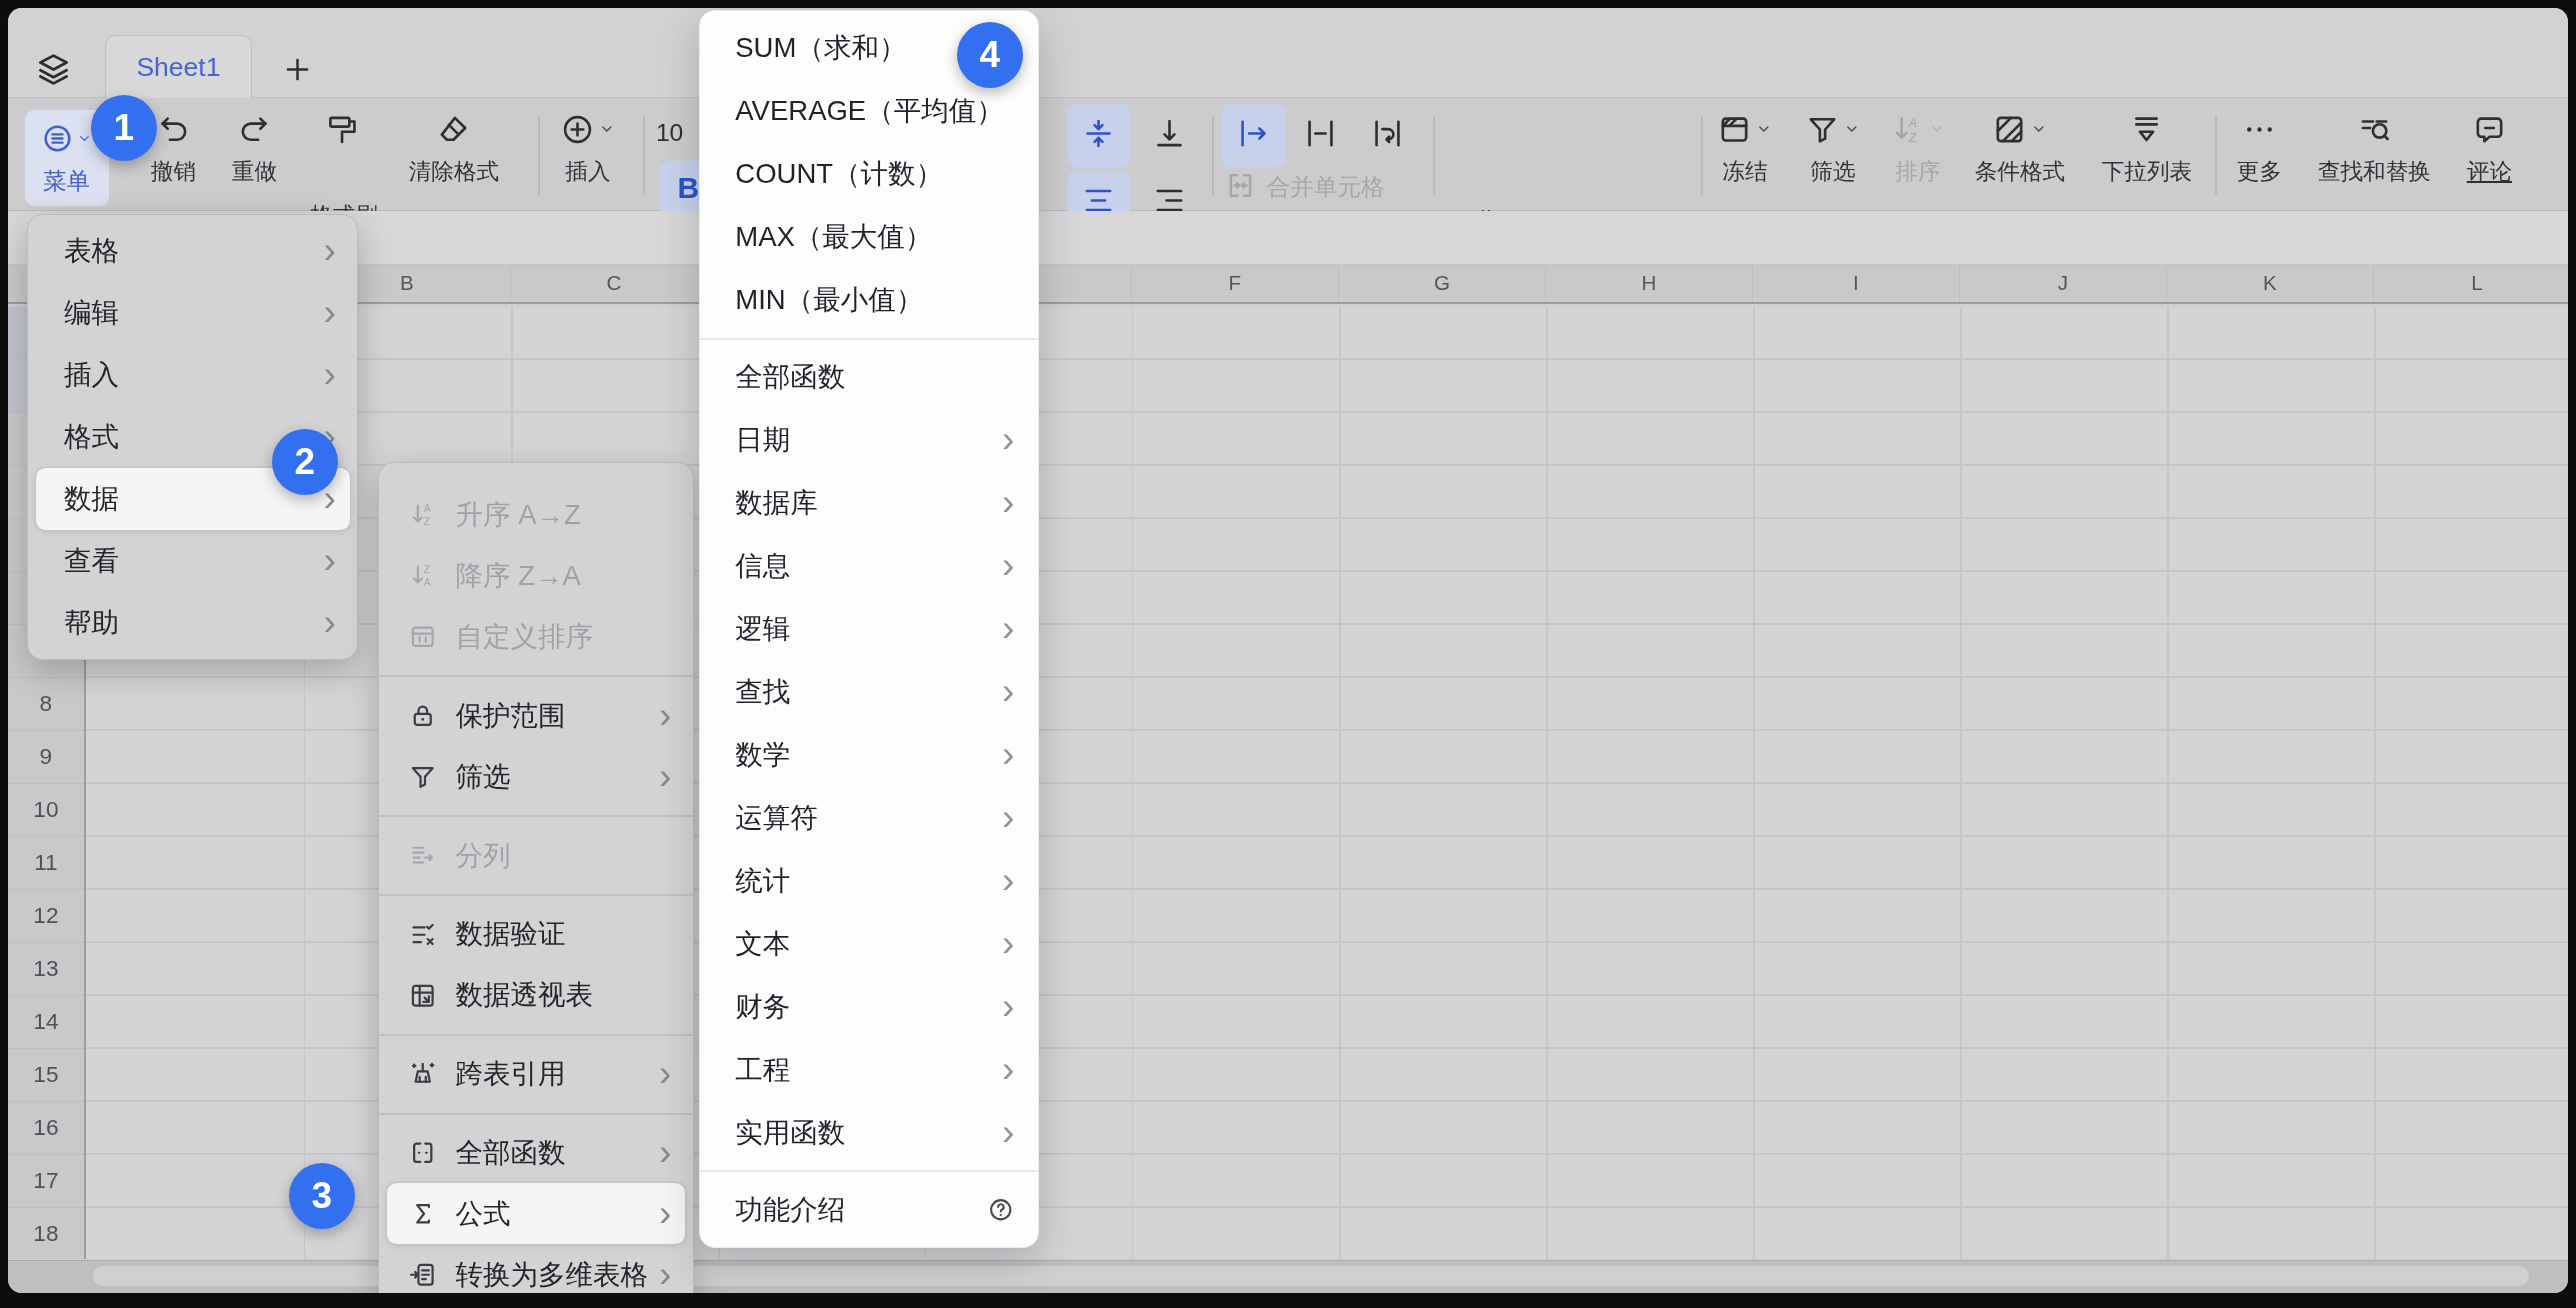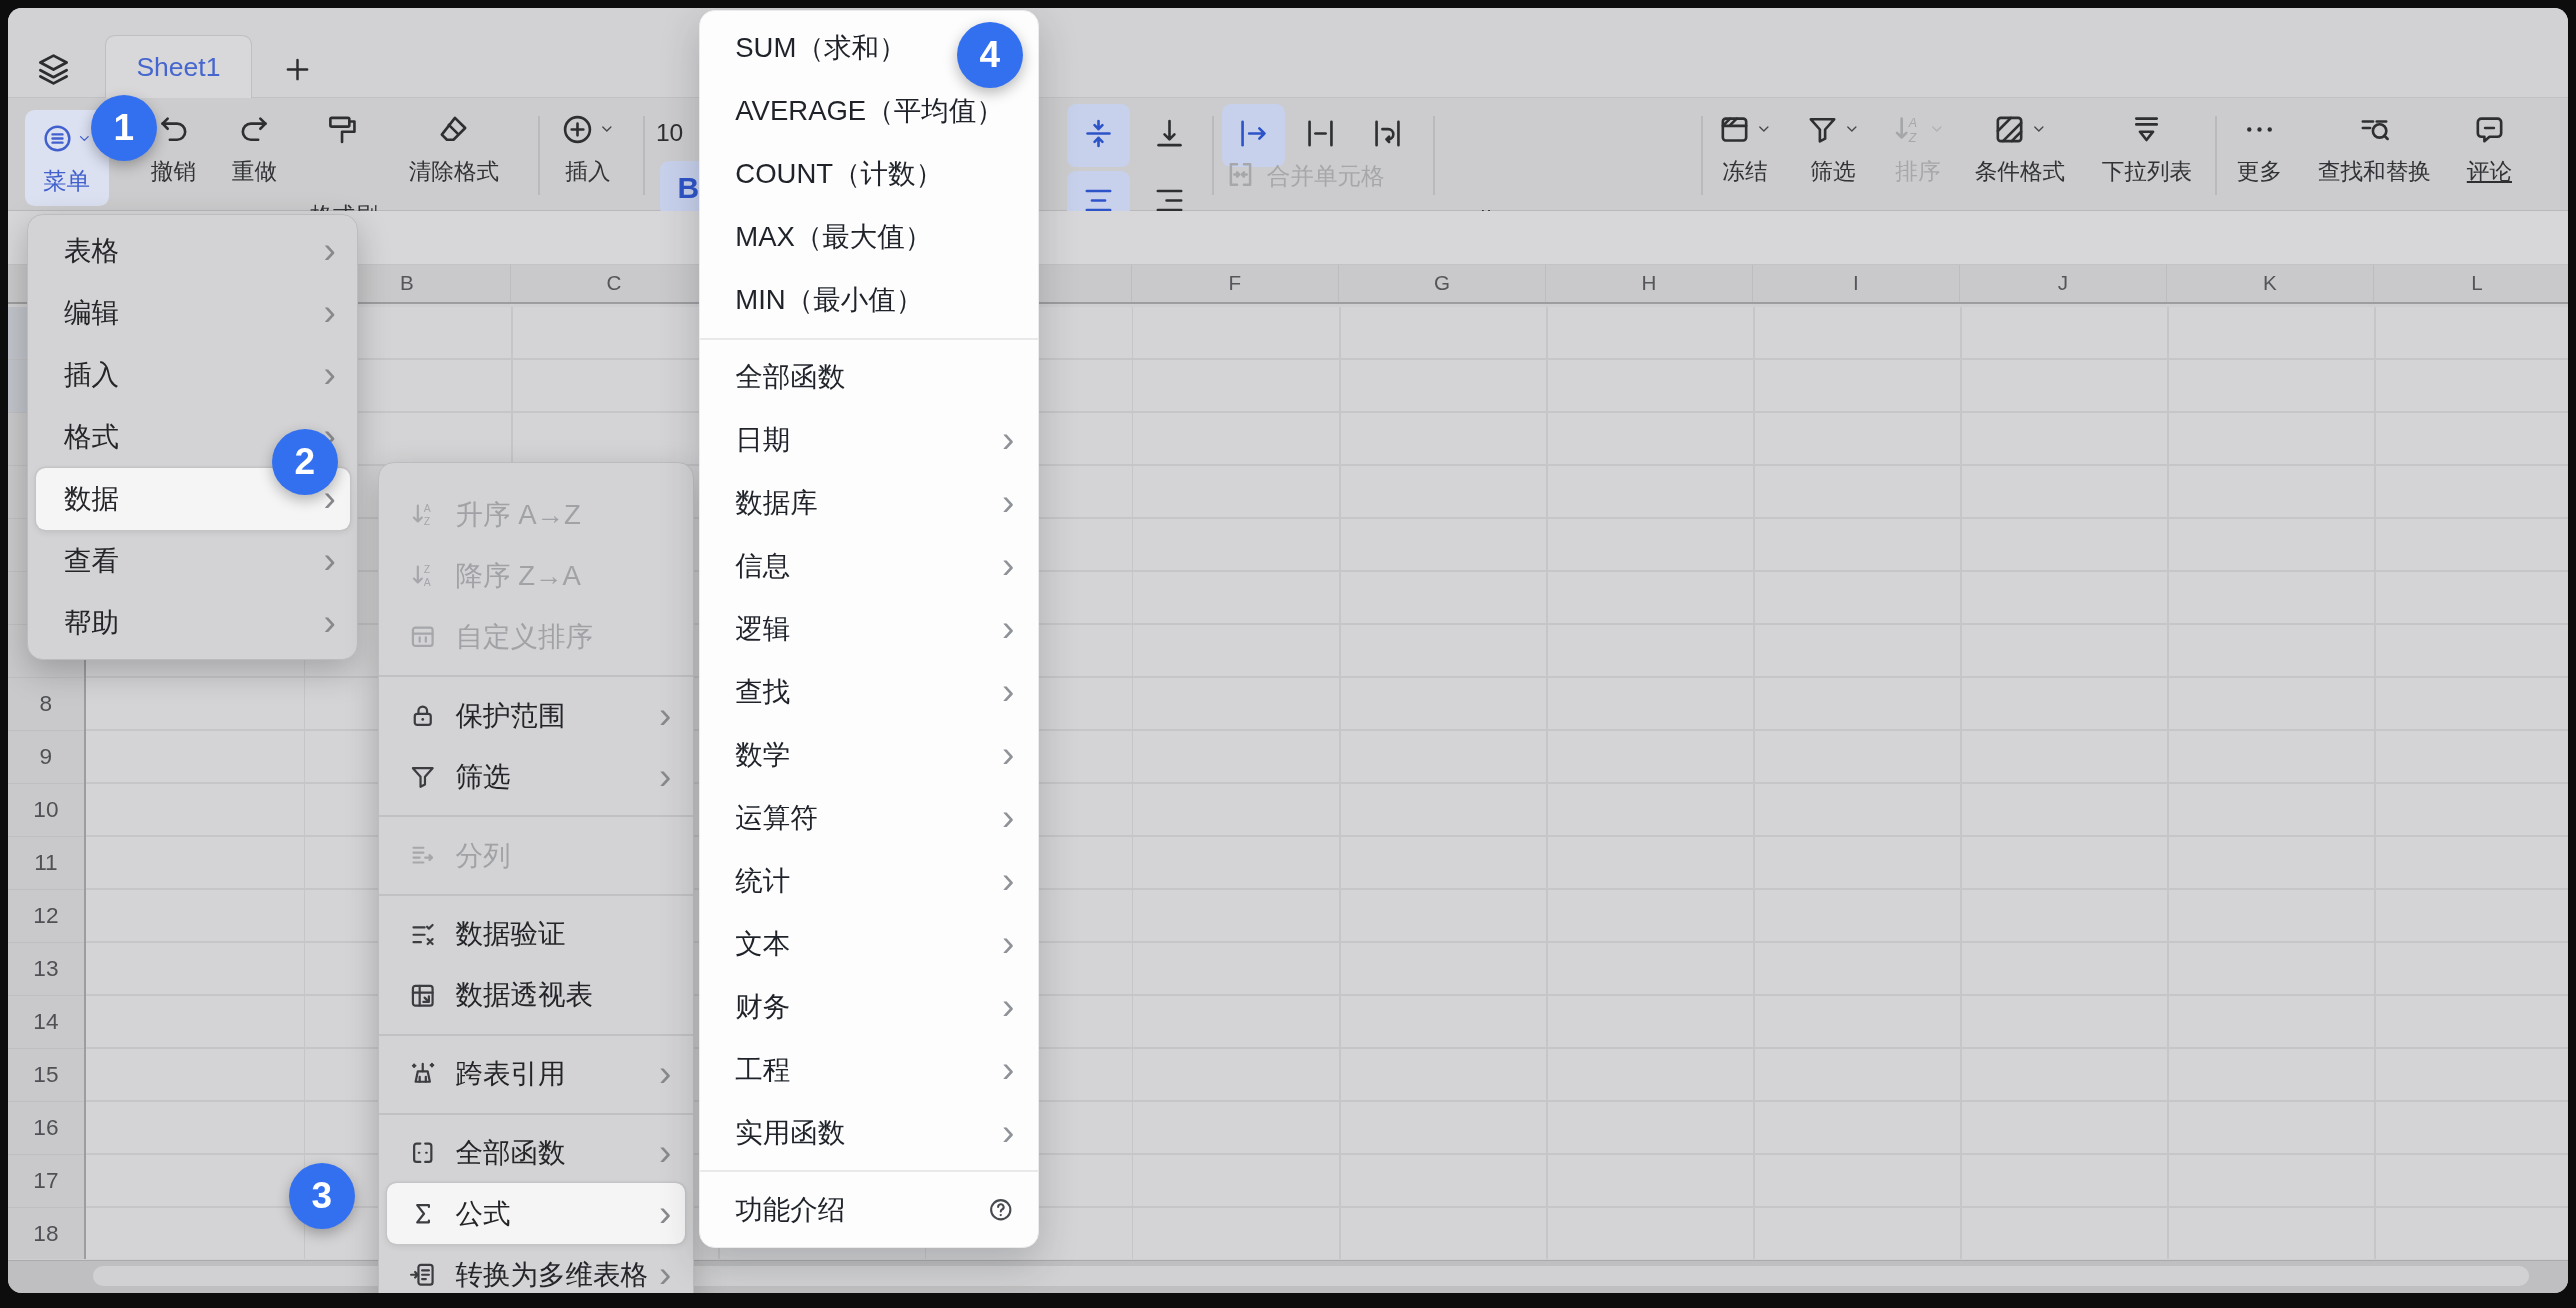--- a/index.html
+++ b/index.html
@@ -230,21 +230,21 @@
               <path d="M4.5 4v16M19.5 4v16"></path>
               <path d="M8.5 12h7"></path>
             </svg></i>
         </div>
     <div class="sq" style="left:1348px;top:5.9px;">
           <i><svg viewBox="0 0 24 24" fill="none" stroke="currentColor" stroke-width="1.8" stroke-linecap="round" stroke-linejoin="round">
               <path d="M4.5 4v16M19.5 4v16"></path>
               <path d="M8.5 9h4a3.5 3.5 0 0 1 0 7h-1.2m0 0 1.8-1.8m-1.8 1.8 1.8 1.8"></path>
             </svg></i>
         </div>
-    <div class="tb-row disabled" style="left:1216px;top:60px;text-align:right;">
+    <div class="tb-row disabled" style="left:1216px;top:71px;text-align:right;">
       <i><svg viewBox="0 0 24 24" fill="none" stroke="currentColor" stroke-width="1.8" stroke-linecap="round" stroke-linejoin="round">
               <path d="M9.5 4.5H5v15h4.5M14.5 4.5H19v15h-4.5"></path>
               <path d="M7.5 12H11m0 0L9.5 10.5M11 12l-1.5 1.5M16.5 12H13m0 0 1.5-1.5M13 12l1.5 1.5"></path>
             </svg></i>
       <span class="rl">合并单元格</span>
     </div>
 
     <div class="tb-divider" style="left:1425px;"></div>
     <div class="numfmt">
       <span class="nf-val">日期</span>

